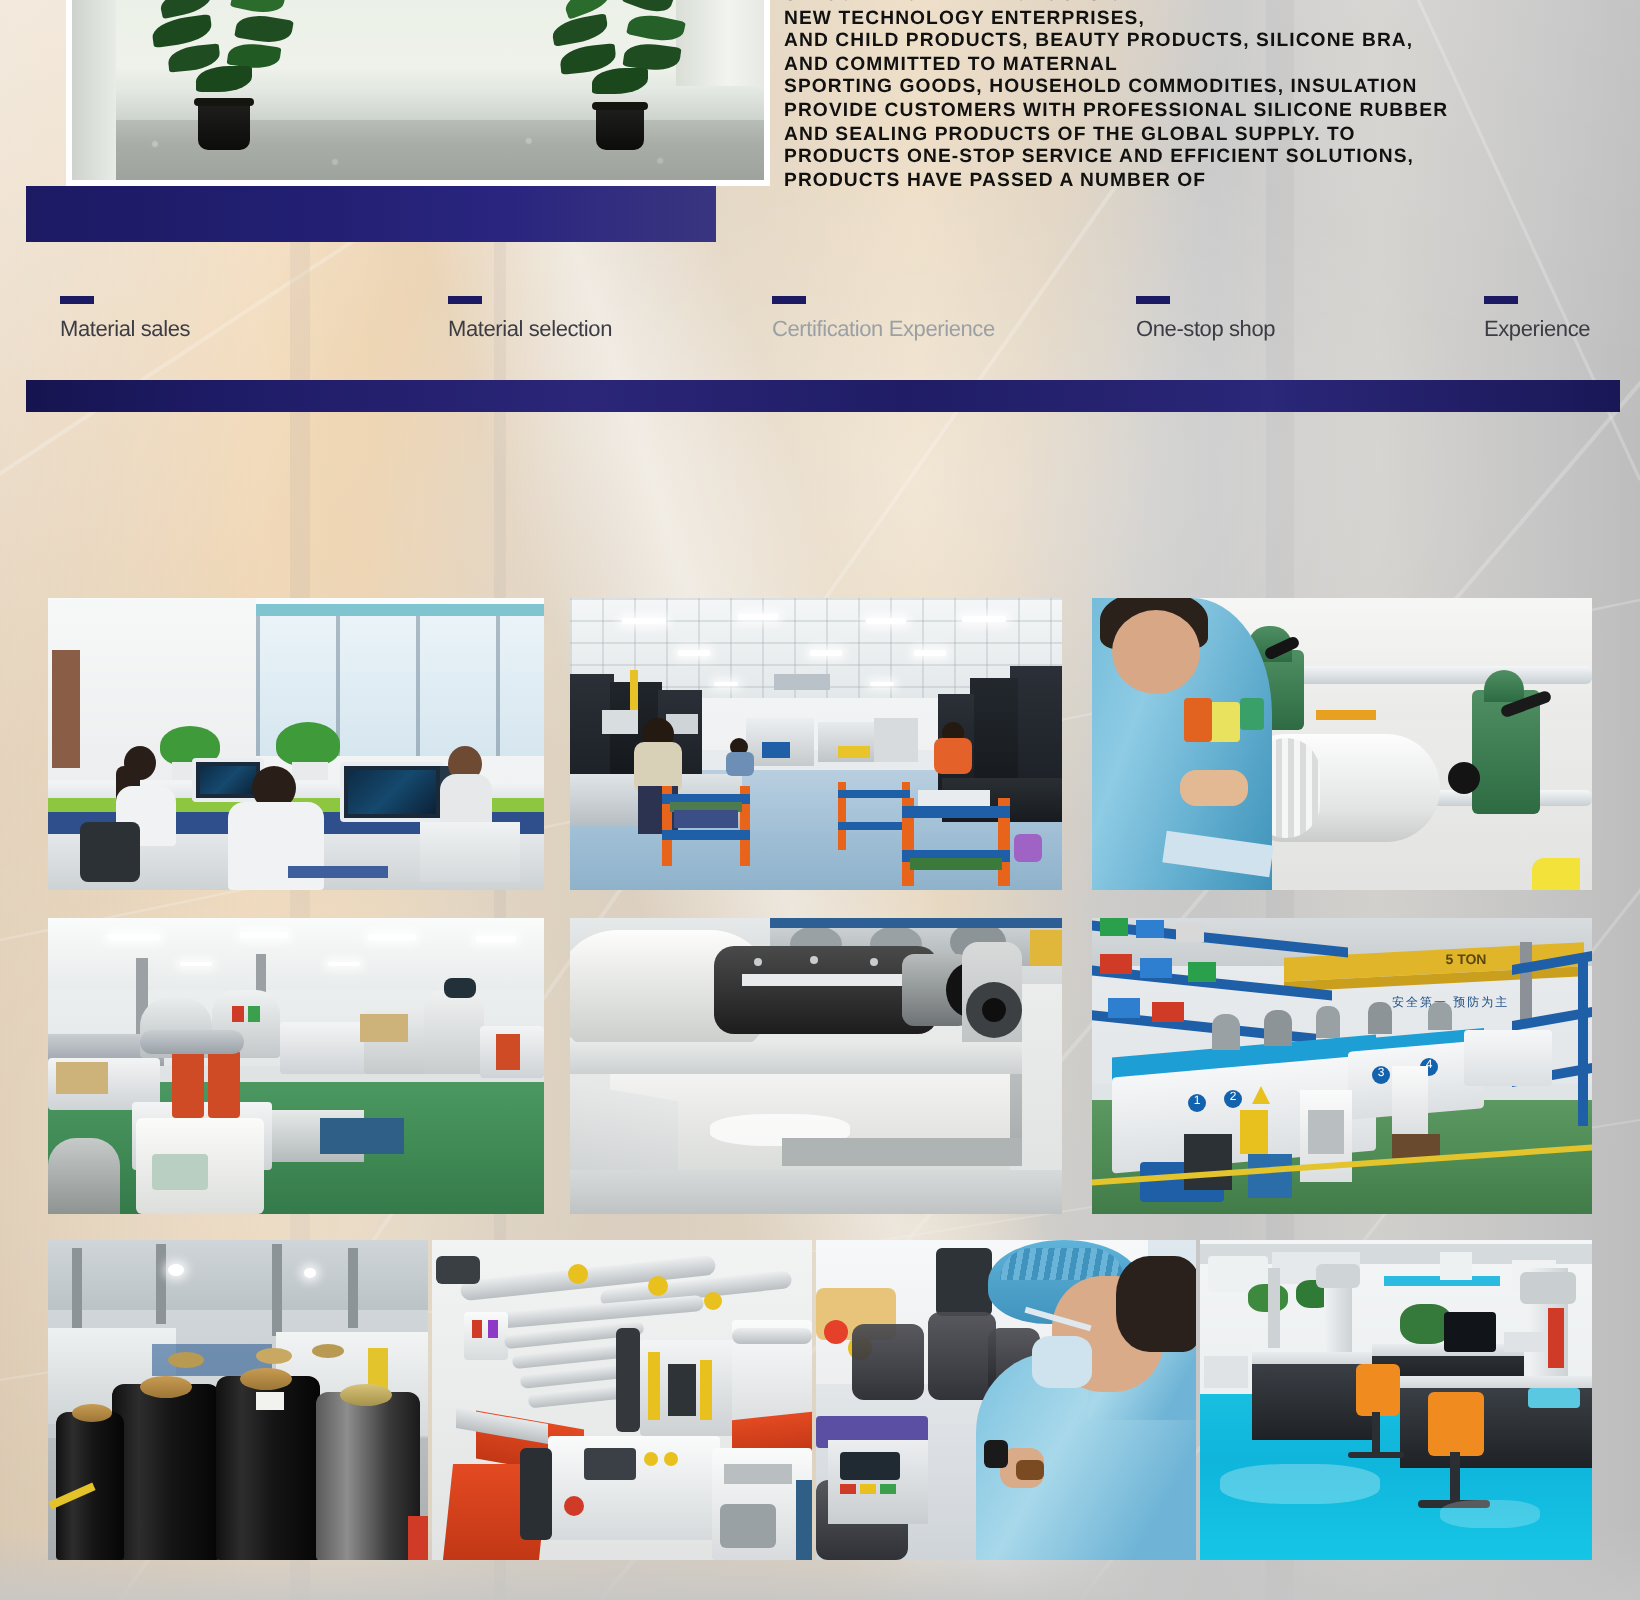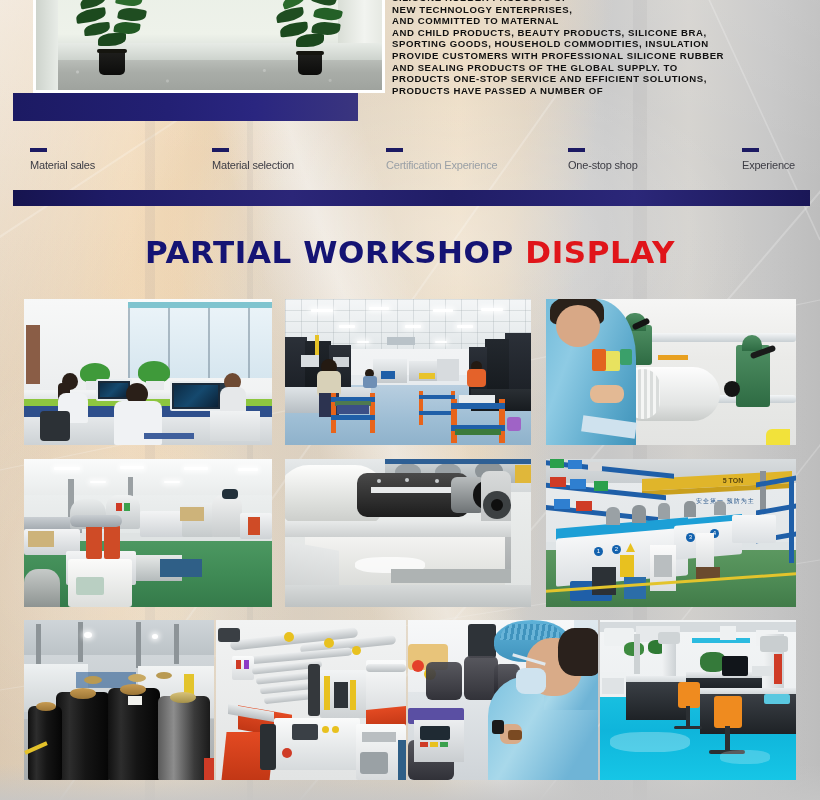--- a/index.html
+++ b/index.html
@@ -286,36 +286,36 @@
             <div class="leaf" style="left:22px;top:47px;width:28px;height:13px;background:#1b471d;"></div>
           </div>
           <div class="pot" style="width:24px;height:24px;"></div>
         </div>
       </div>
     </div>
 
     <div class="hero-text">
       <p>SILICONE RUBBER PRODUCTS OF</p>
       <p>NEW TECHNOLOGY ENTERPRISES,</p>
+      <p>AND CHILD PRODUCTS, BEAUTY PRODUCTS, SILICONE BRA,</p>
       <p>AND COMMITTED TO MATERNAL</p>
-      <p>AND CHILD PRODUCTS, BEAUTY PRODUCTS, SILICONE BRA,</p>
       <p>SPORTING GOODS, HOUSEHOLD COMMODITIES, INSULATION</p>
       <p>PROVIDE CUSTOMERS WITH PROFESSIONAL SILICONE RUBBER</p>
       <p>AND SEALING PRODUCTS OF THE GLOBAL  SUPPLY. TO</p>
       <p>PRODUCTS ONE-STOP  SERVICE AND EFFICIENT SOLUTIONS,</p>
       <p>PRODUCTS HAVE PASSED A NUMBER OF</p>
     </div>
   </div>
 
   <div class="features">
     <div class="feat" style="left:30px;">
       <div class="dash"></div>
       <div class="lbl">Material sales</div>
     </div>
-    <div class="feat" style="left:212px;">
+    <div class="feat" style="left:224px;">
       <div class="dash"></div>
       <div class="lbl">Material selection</div>
     </div>
     <div class="feat dim" style="left:386px;">
       <div class="dash"></div>
       <div class="lbl">Certification Experience</div>
     </div>
     <div class="feat" style="left:568px;">
       <div class="dash"></div>
       <div class="lbl">One-stop shop</div>
@@ -326,25 +326,20 @@
     </div>
 
     <div class="connector" style="left:140px;width:66px;"></div>
     <div class="connector" style="left:320px;width:60px;"></div>
     <div class="connector" style="left:500px;width:62px;"></div>
     <div class="connector" style="left:676px;width:60px;"></div>
   </div>
 
   <div class="navy-bar"></div>
 
-  <div class="section-title">
-    <span class="t1">PARTIAL WORKSHOP</span>
-    <span> </span>
-    <span class="t2">DISPLAY</span>
-  </div>
 
   <div class="gallery">
 
     <div class="ph" style="left:24px;top:299px;width:248px;height:146px;">
       <div class="blk" style="inset:0;background:linear-gradient(180deg,#fafbfb,#eceeef);"></div>
       <div class="p1-teal"></div>
       <div class="p1-win">
           <div class="p1-winmul"></div>
         </div>
       <div class="blk" style="left:0;top:0;width:42%;height:62%;background:linear-gradient(180deg,#f7f8f8,#eceeef);"></div>

